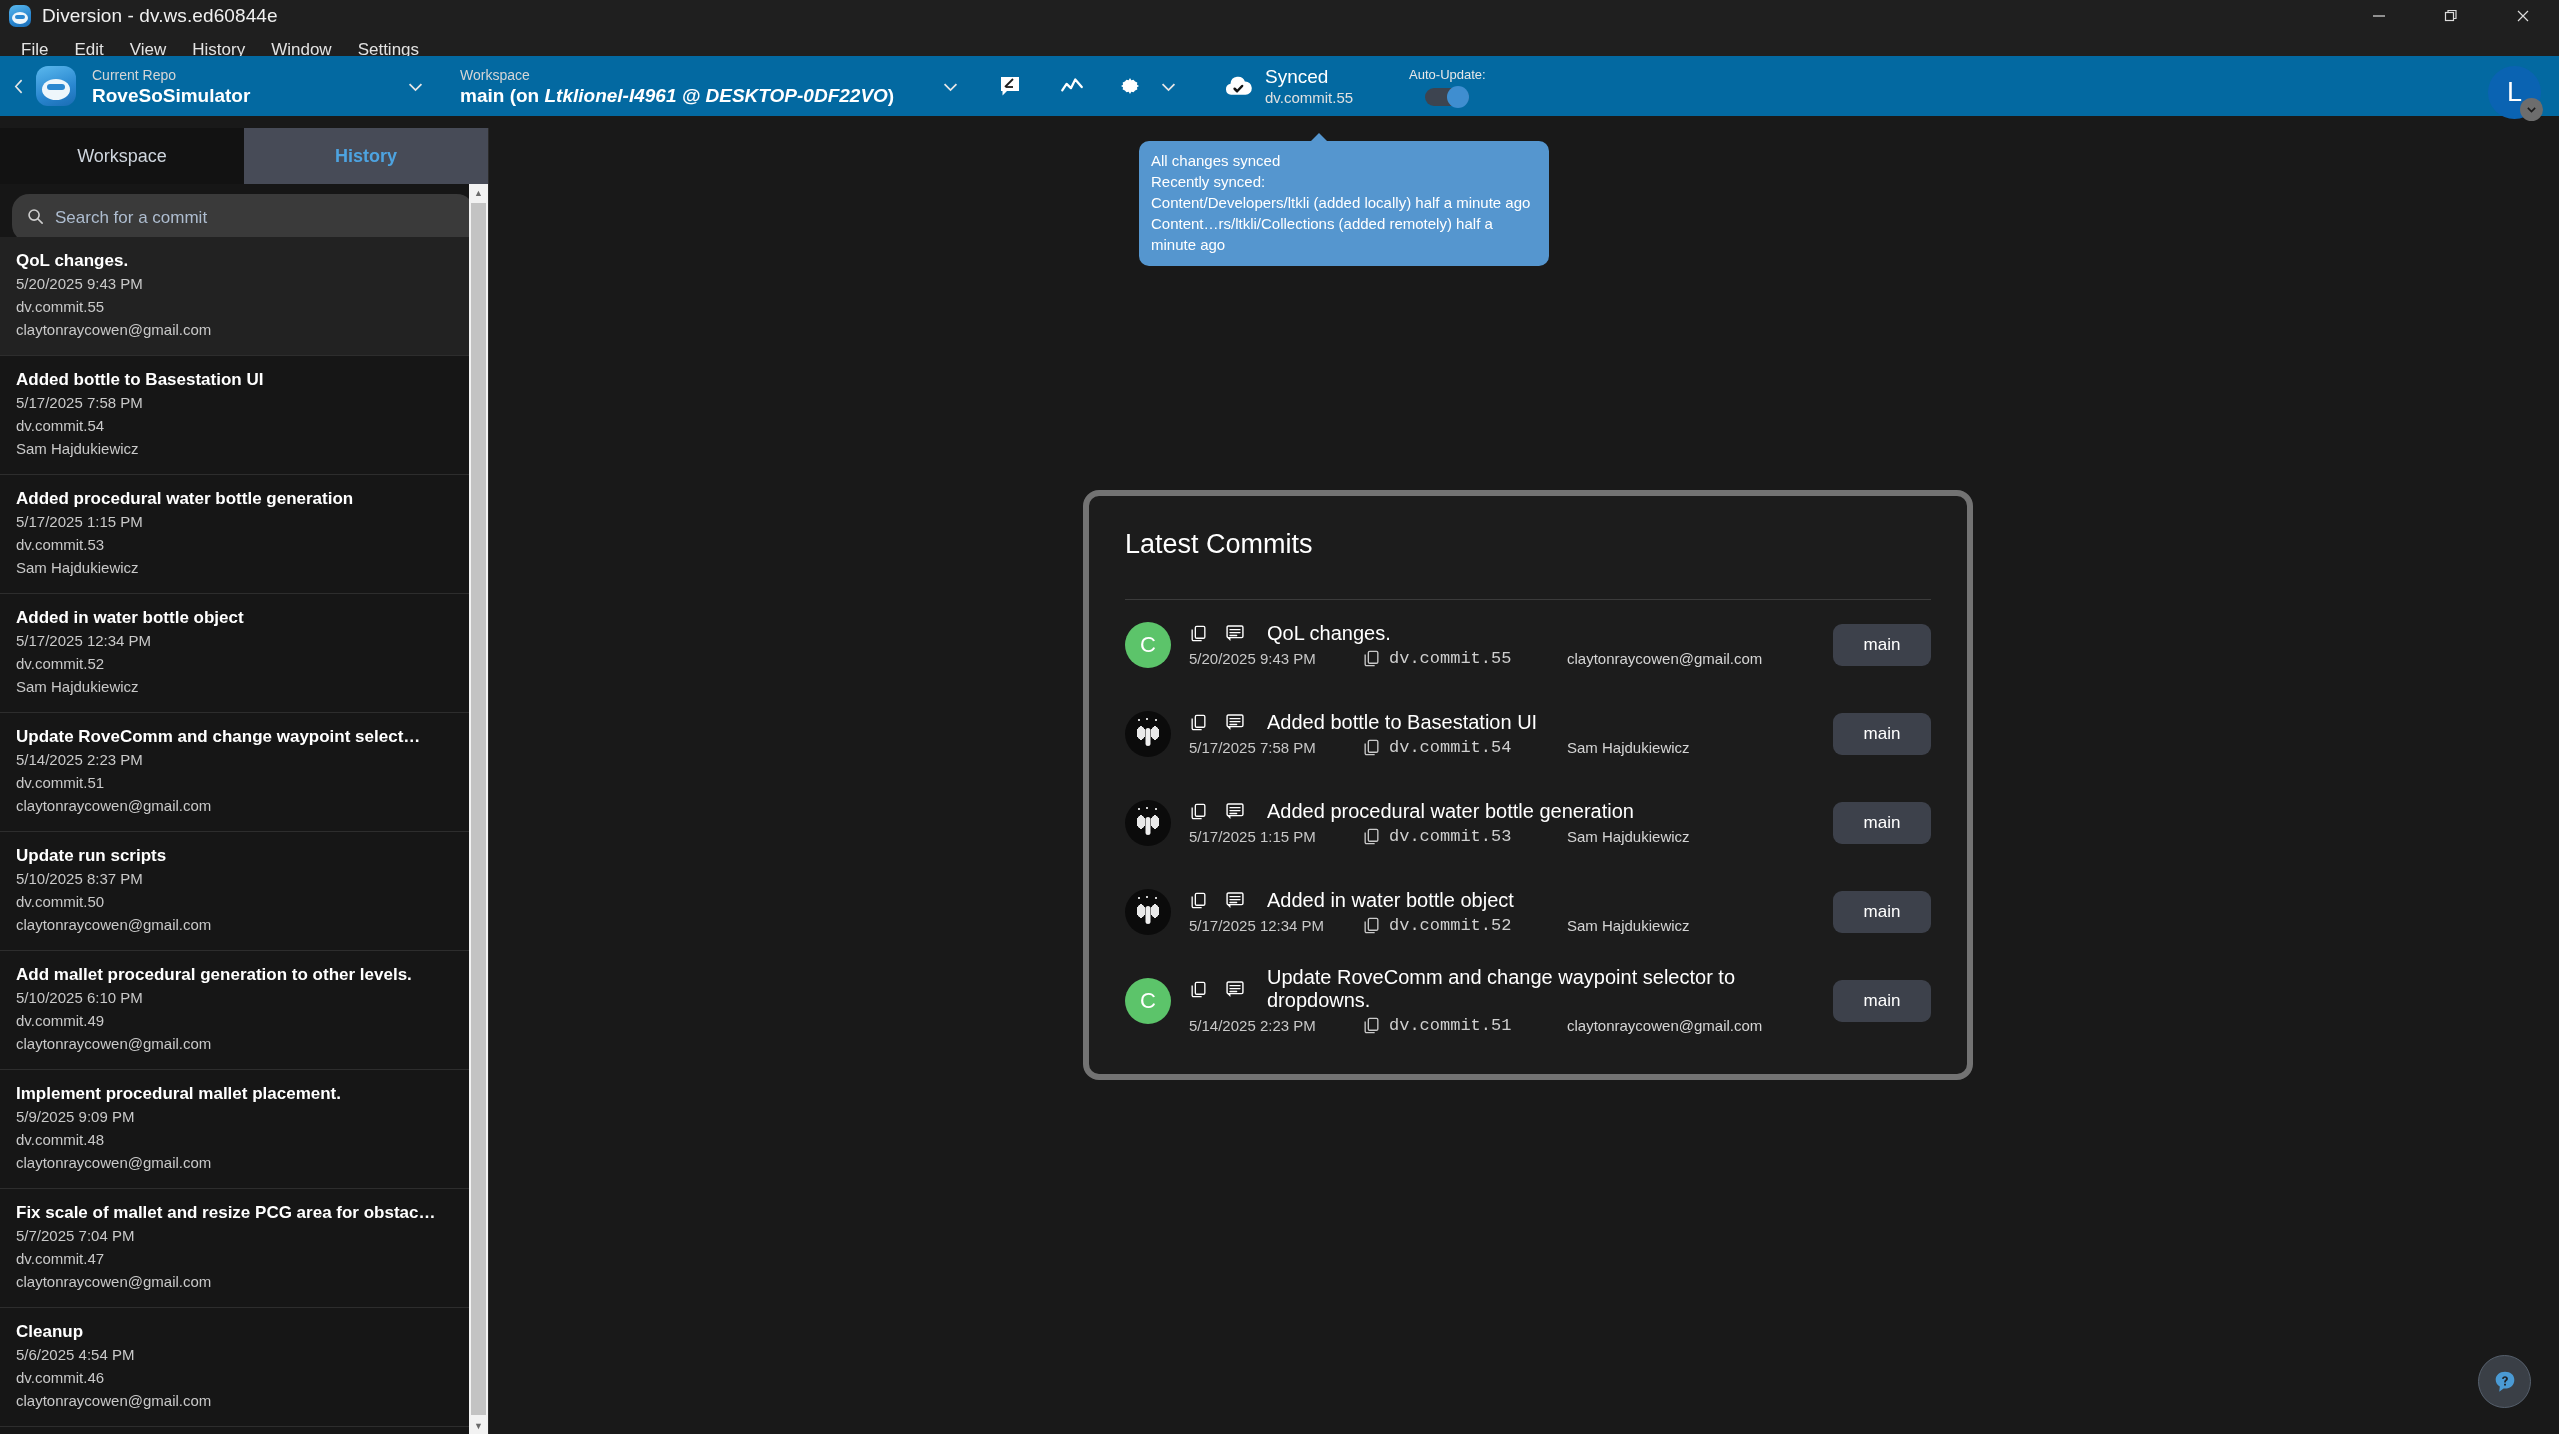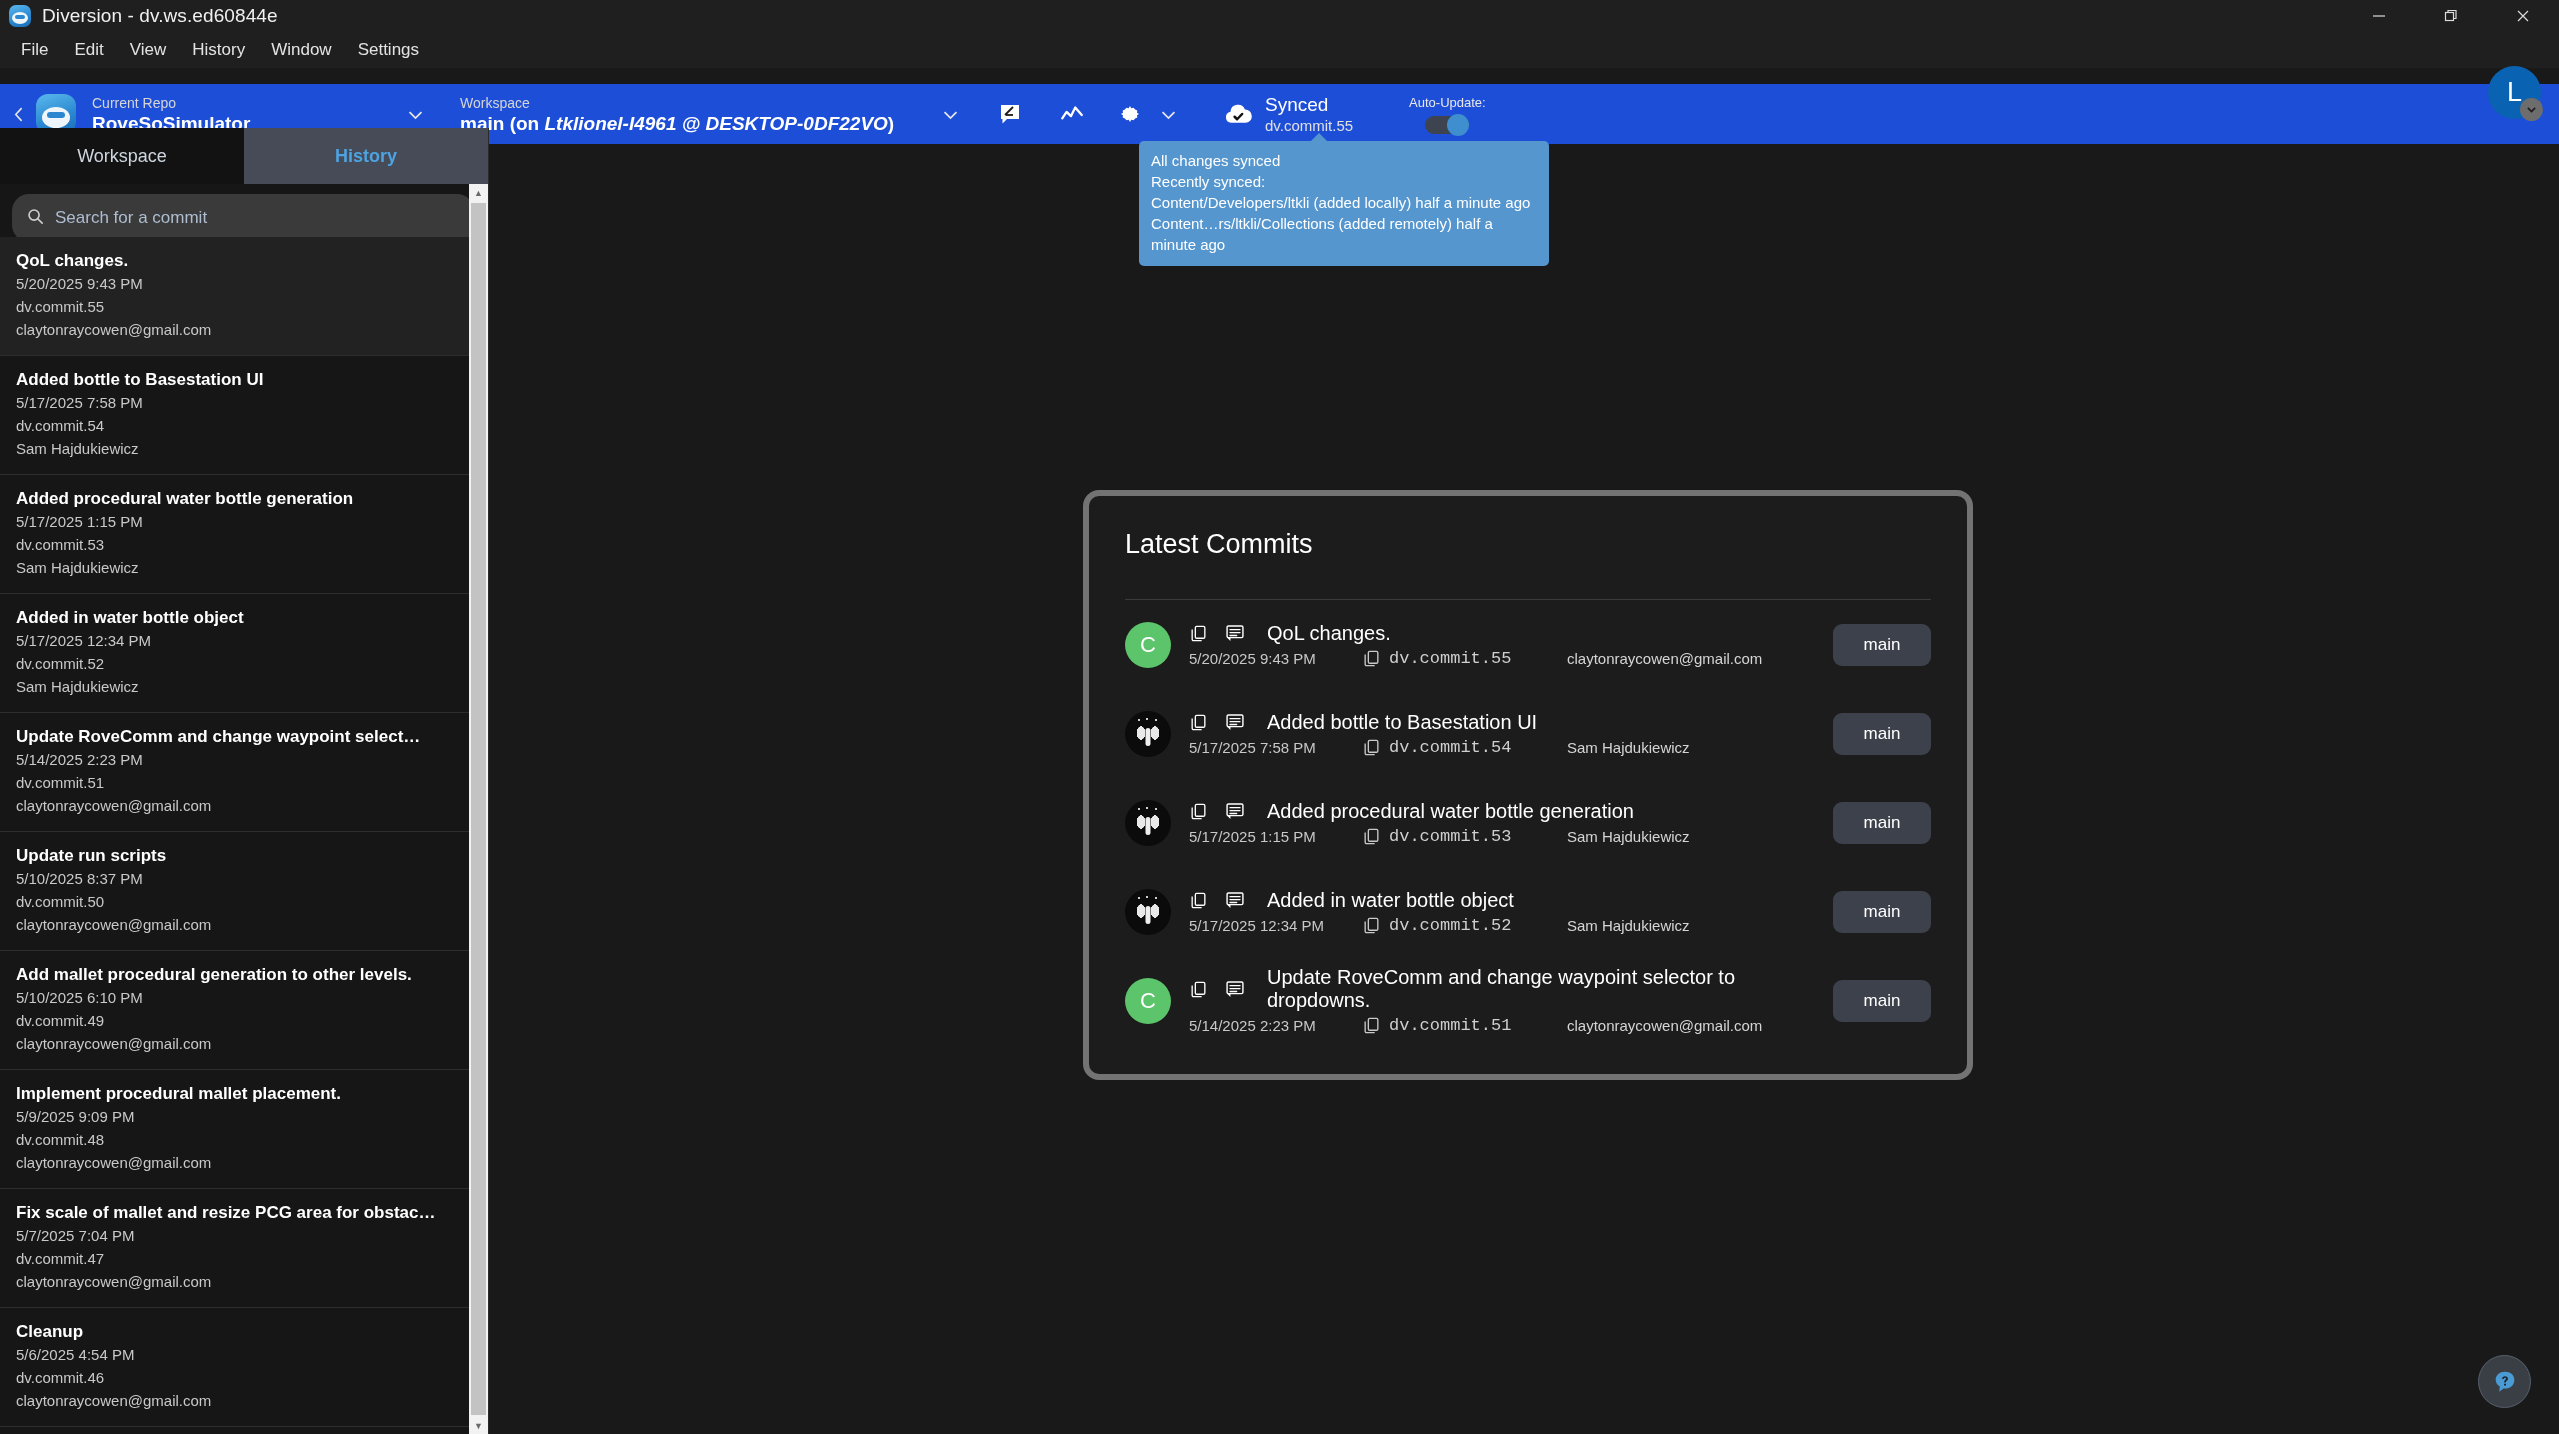--- a/index.html
+++ b/index.html
@@ -44,22 +44,22 @@
   .menubar {
     position: absolute; left: 0; top: 32px; width: 2559px; height: 36px;
     background: #1f1f1f; display: flex; align-items: center; padding-left: 8px;
   }
   .menu-item {
     font-size: 17px; color: #e3e3e3; padding: 4px 13px; border-radius: 3px;
   }
 
   
   .header {
-    position: absolute; left: 0; top: 84px; width: 2559px; height: 60px;
-    background: #1d4ed8; display: flex; align-items: center;
+    position: absolute; left: 0; top: 56px; width: 2559px; height: 60px;
+    background: #0369a1; display: flex; align-items: center;
   }
   .back-chev { width: 26px; display:flex; justify-content:center; align-items:center; margin-left: 6px; color:#e6e6e6; }
   .repo-logo { width: 40px; height: 40px; margin-left: 4px; flex: none; }
   .repo-logo .sloth { width: 40px; height: 40px; border-radius: 12px; }
   .repo-logo .sloth:before { left: 6px; top: 13px; width: 28px; height: 21px; }
   .repo-logo .sloth:after { left: 11px; top: 18px; width: 18px; height: 6px; box-shadow: -1px 8px 0 -4px #2a87d0; }
   .hdr-block { margin-left: 16px; display: flex; flex-direction: column; justify-content: center; }
   .hdr-label { font-size: 14px; color: #d6d6d6; line-height: 18px; }
   .hdr-value { font-size: 19px; font-weight: bold; color: #ffffff; line-height: 23px; white-space: nowrap; }
   .hdr-value .ital { font-style: italic; font-weight: bold; }
@@ -120,21 +120,21 @@
   .ci-meta { font-size: 15px; color: #c9c9c9; line-height: 23px; }
   .sb-scroll {
     position: absolute; right: 0; top: 56px; width: 19px; bottom: 0; background: #f2f2f2;
   }
   .sb-arrow { height: 17px; display:flex; align-items:center; justify-content:center; color:#6a6a6a; font-size: 9px; }
   .sb-thumb { position:absolute; left:2px; right:2px; top: 19px; bottom: 19px; background:#c3c3c3; }
 
   
   .tooltip {
     position: absolute; left: 1139px; top: 141px; width: 410px;
-    background: #5596cf; border-radius: 5px; padding: 9px 12px 11px 12px;
+    background: #5596cf; border-radius: 10px; padding: 9px 12px 11px 12px;
     color: #ffffff; font-size: 15px; line-height: 21px;
   }
   .tooltip .arrow {
     position: absolute; top: -8px; left: 171px; width: 0; height: 0;
     border-left: 9px solid transparent; border-right: 9px solid transparent;
     border-bottom: 9px solid #5596cf;
   }
 
   
   .card {

